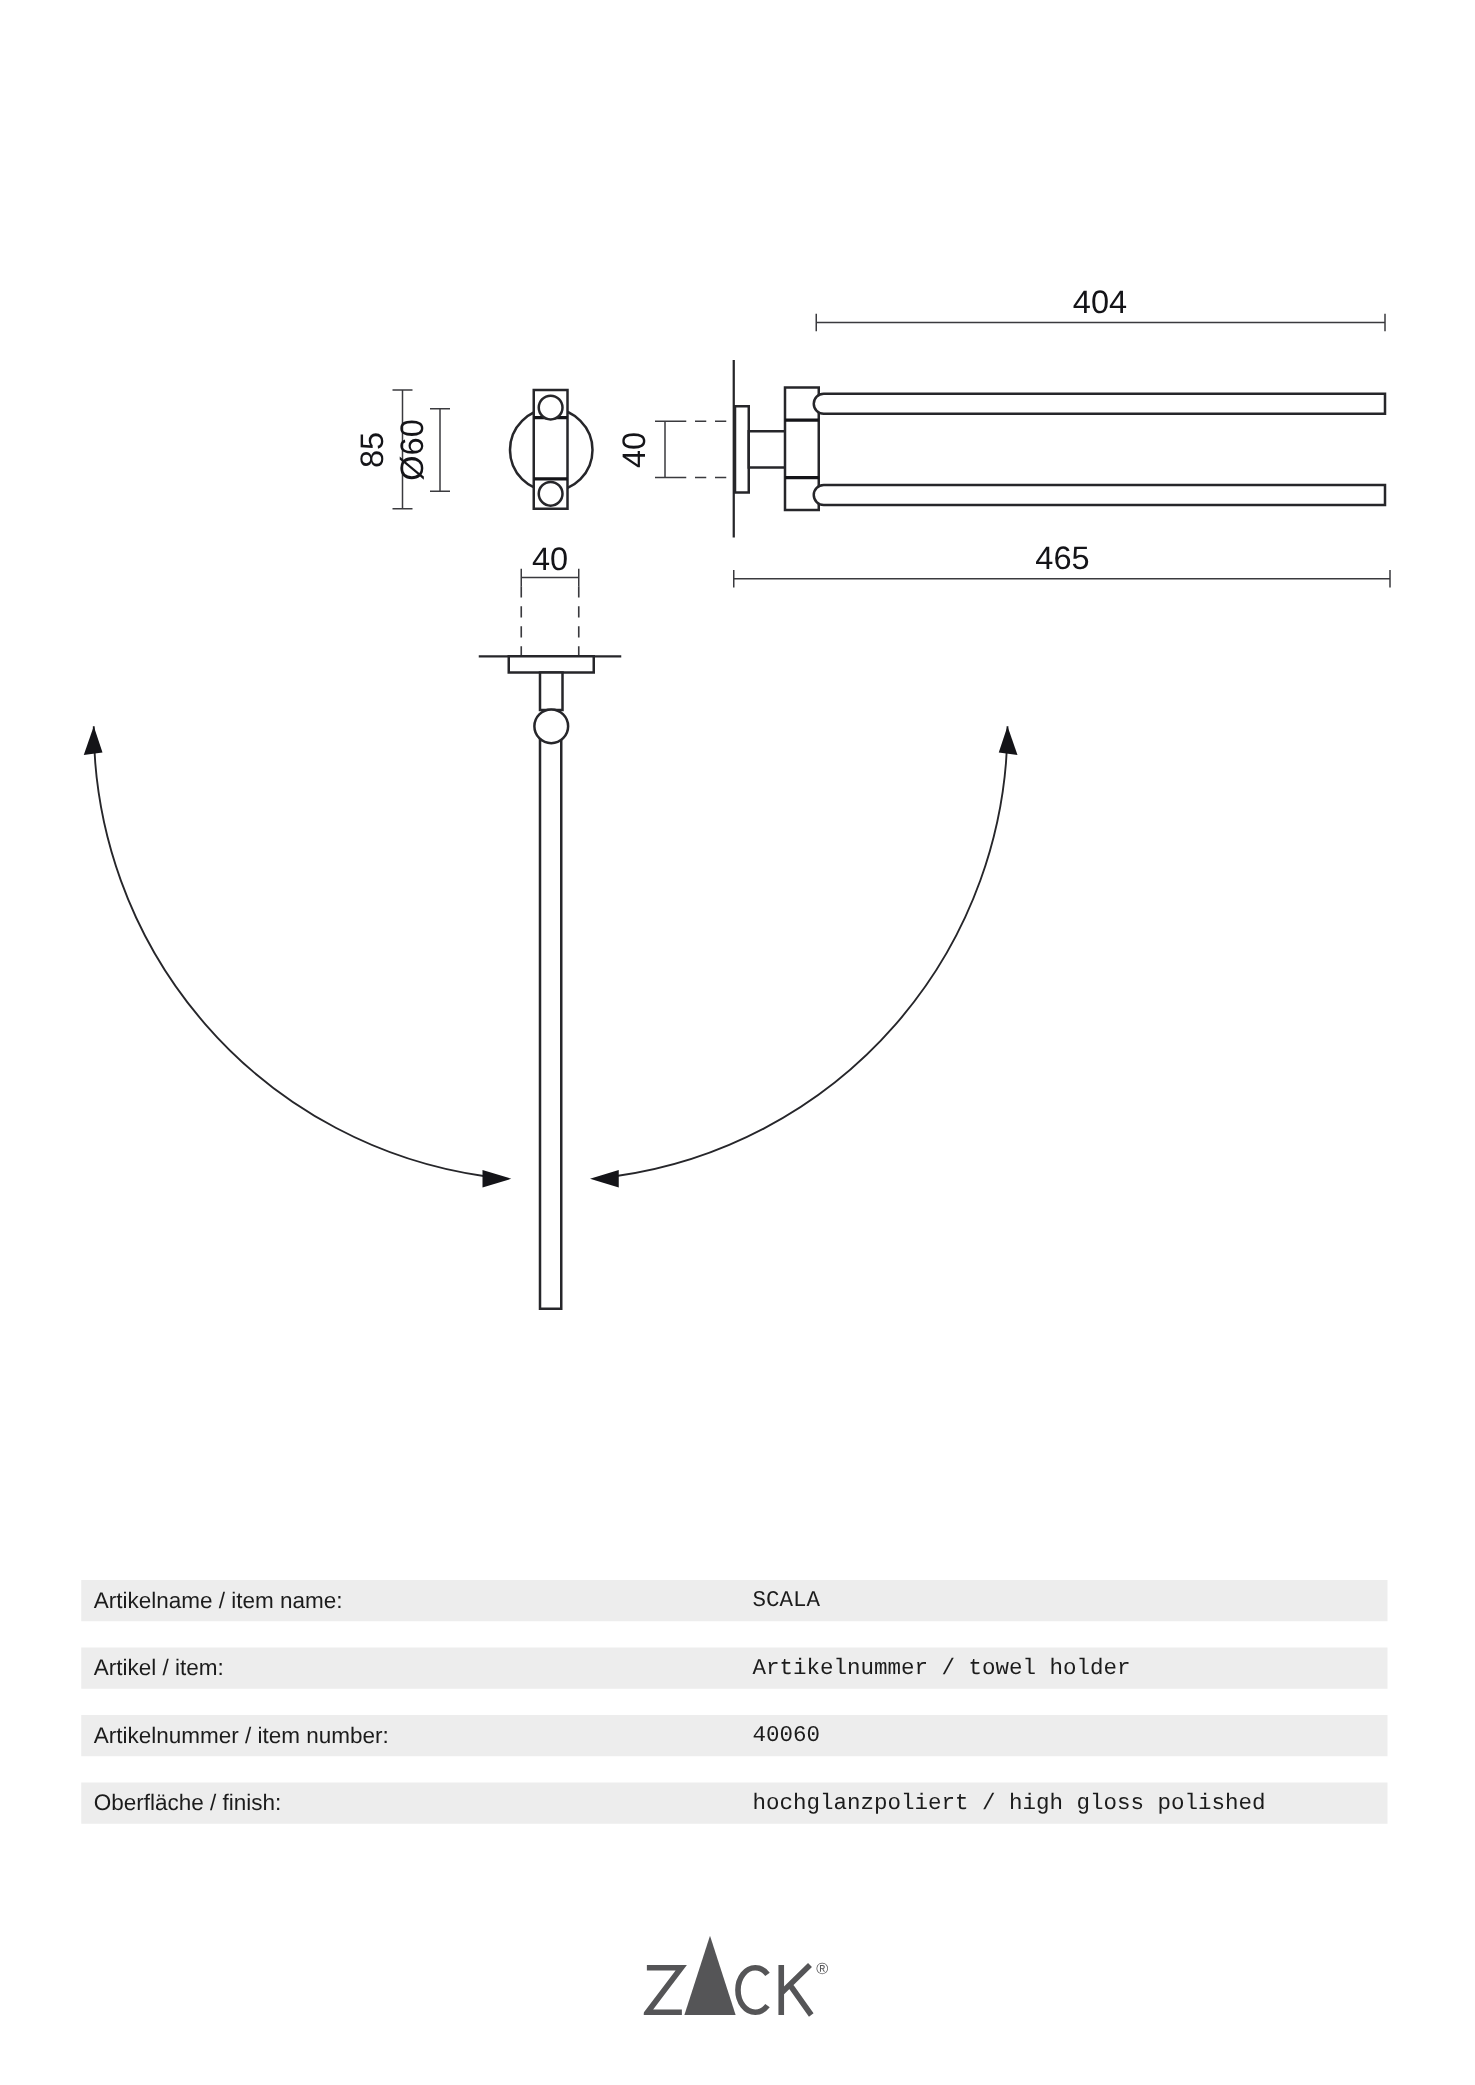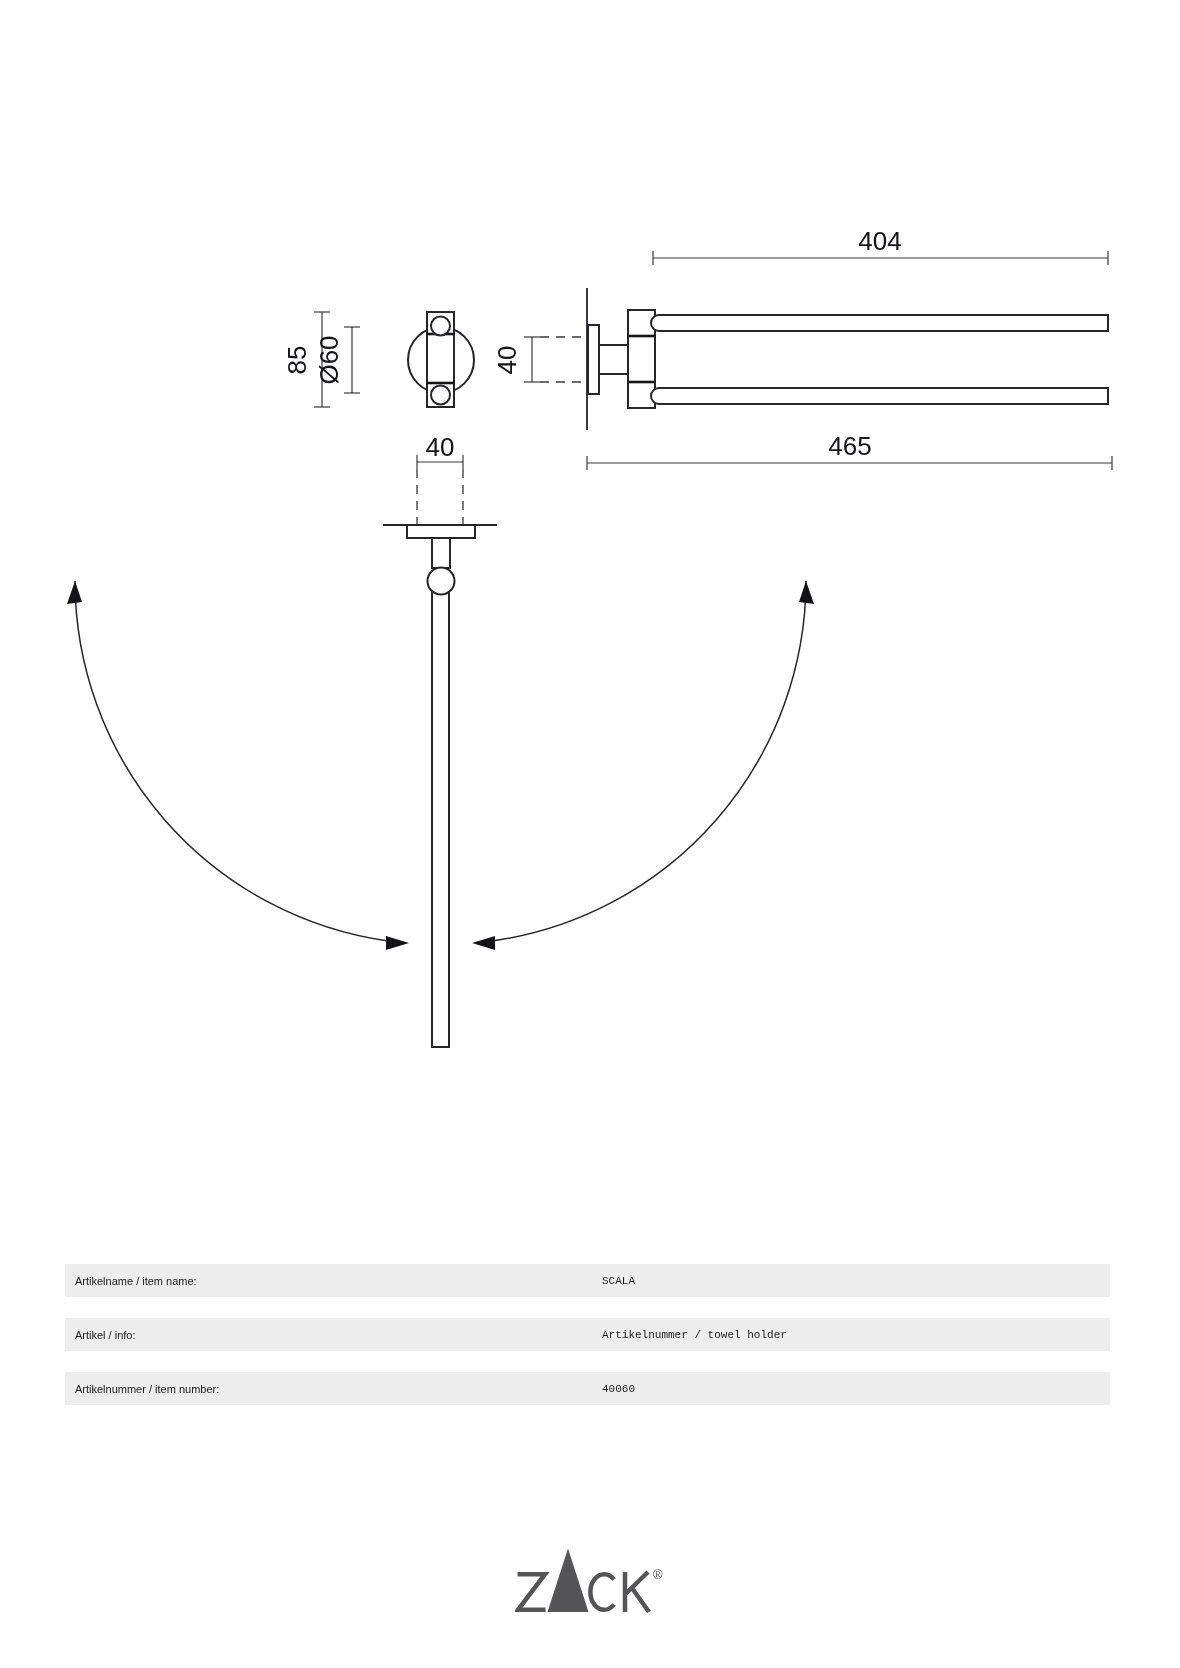--- a/index.html
+++ b/index.html
@@ -21,21 +21,21 @@
   .ah   { fill:#141418; stroke:none; }
   .dimtxt{
     font-family:"Liberation Sans", sans-serif;
     font-size:26px; fill:#141418; text-anchor:middle;
   }
   
   .spec-table{position:absolute;left:65px;top:1264px;width:1045px;}
   .spec-row{
     position:relative;height:33px;margin-bottom:21px;
     background:#ededed;display:flex;align-items:center;
-    font-size:11px;color:#1c1c1c;
+    font-size:18px;color:#1c1c1c;
   }
   .spec-label{padding-left:10px;}
   .spec-value{position:absolute;left:537px;font-family:Liberation Mono, monospace;}
   
   .logo{position:absolute;left:515px;top:1548px;width:150px;height:72px;}
   .logo svg{width:150px;height:72px;display:block;}
   .logo text{font-family:"Liberation Sans", sans-serif;}
 </style>
 </head>
 <body>
@@ -127,26 +127,30 @@
       <polygon class="ah" points="472,943 495,936 495,950"></polygon>
     </g>
   </svg>
 
   <div class="spec-table">
     <div class="spec-row">
       <span class="spec-label">Artikelname / item name:</span>
       <span class="spec-value">SCALA</span>
     </div>
     <div class="spec-row">
-      <span class="spec-label">Artikel / info:</span>
+      <span class="spec-label">Artikel / item:</span>
       <span class="spec-value">Artikelnummer / towel holder</span>
     </div>
     <div class="spec-row">
       <span class="spec-label">Artikelnummer / item number:</span>
       <span class="spec-value">40060</span>
+    </div>
+    <div class="spec-row">
+      <span class="spec-label">Oberfläche / finish:</span>
+      <span class="spec-value">hochglanzpoliert / high gloss polished</span>
     </div>
   </div>
 
   <div class="logo">
     <svg viewBox="0 0 150 72">
       <title>ZACK</title>
       <g fill="none" stroke-width="4.5" stroke="#555557">
         <path d="M2.5 26.2 H30 L3 61.8 H30.5"></path>
         <path d="M99 31.5 A13.8 17.8 0 1 0 99 56.5"></path>
         <path d="M110 24 V64 M133 24 L110.5 46 M117 40 L134 64"></path>

